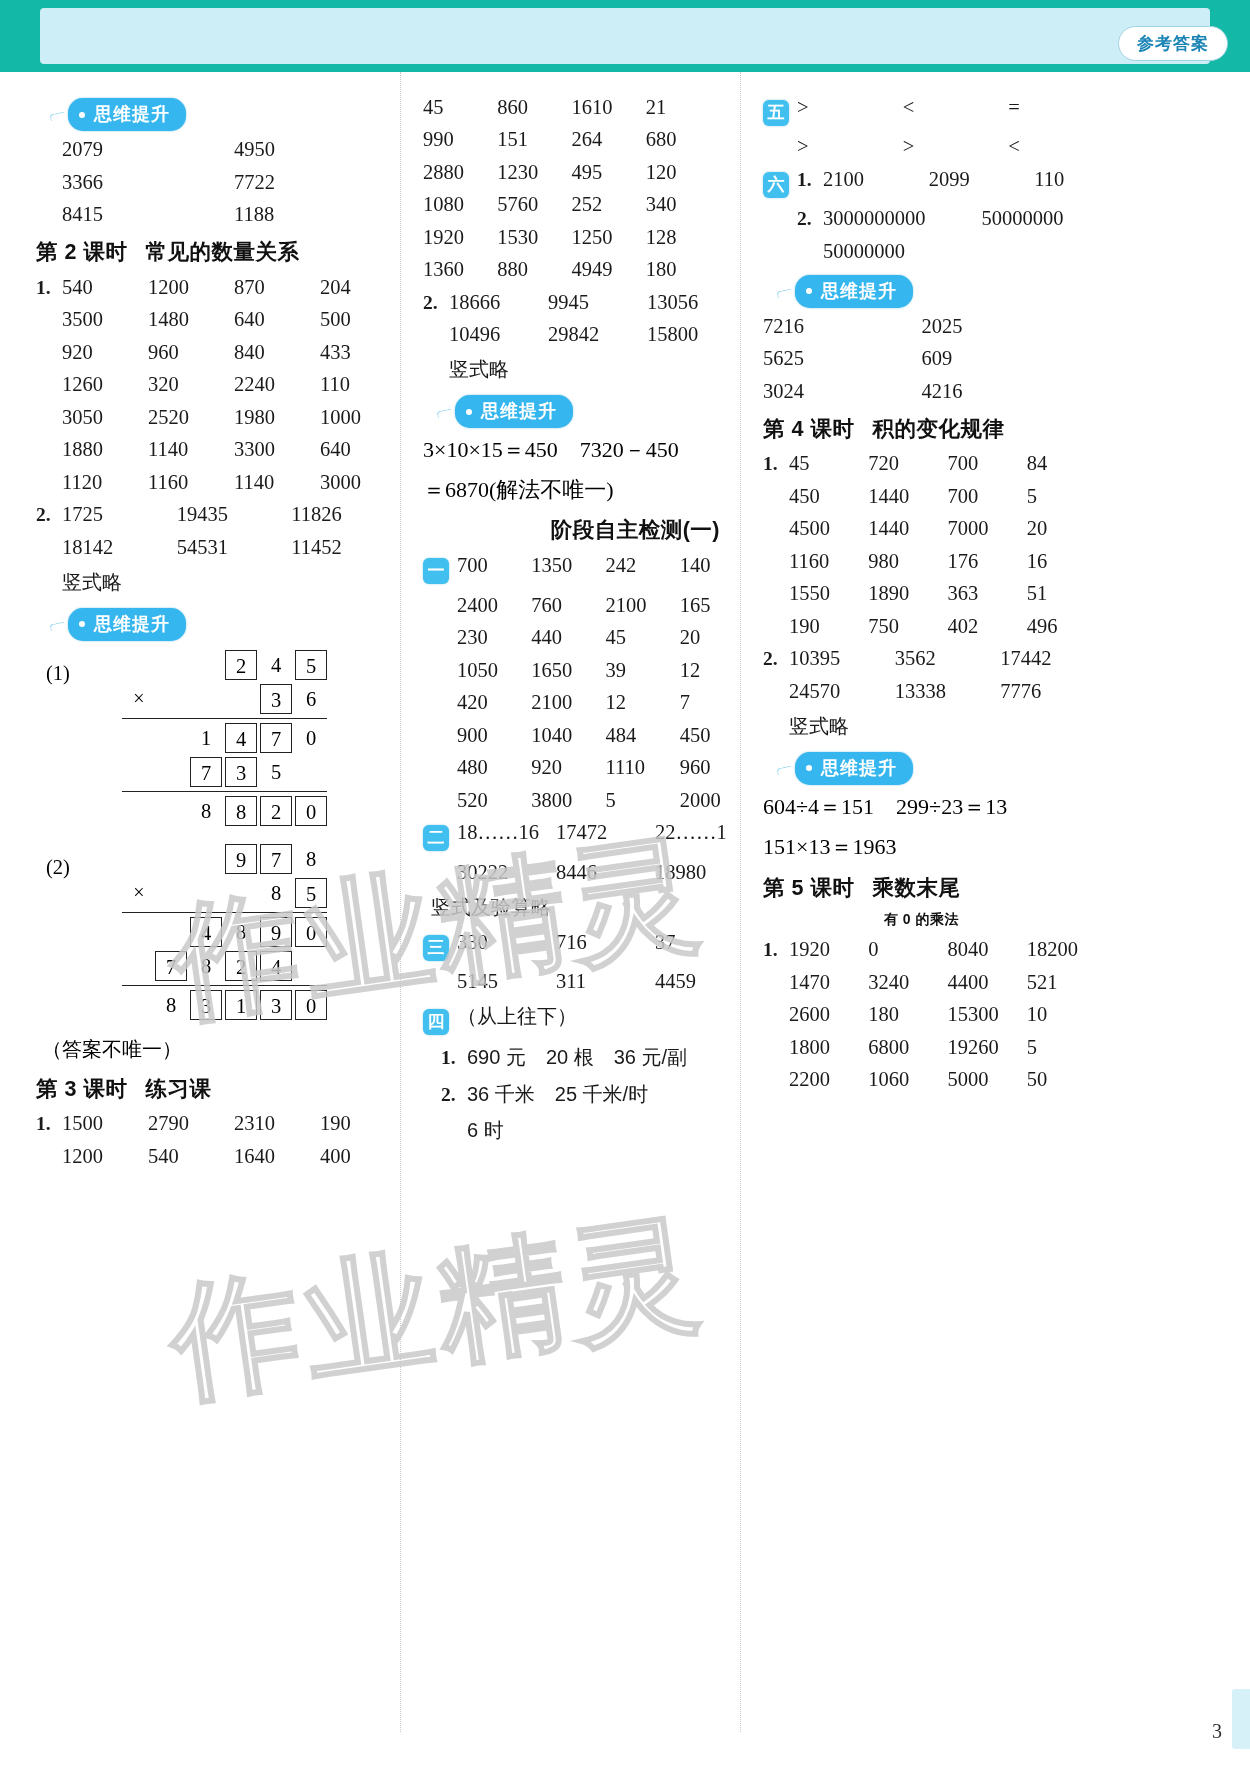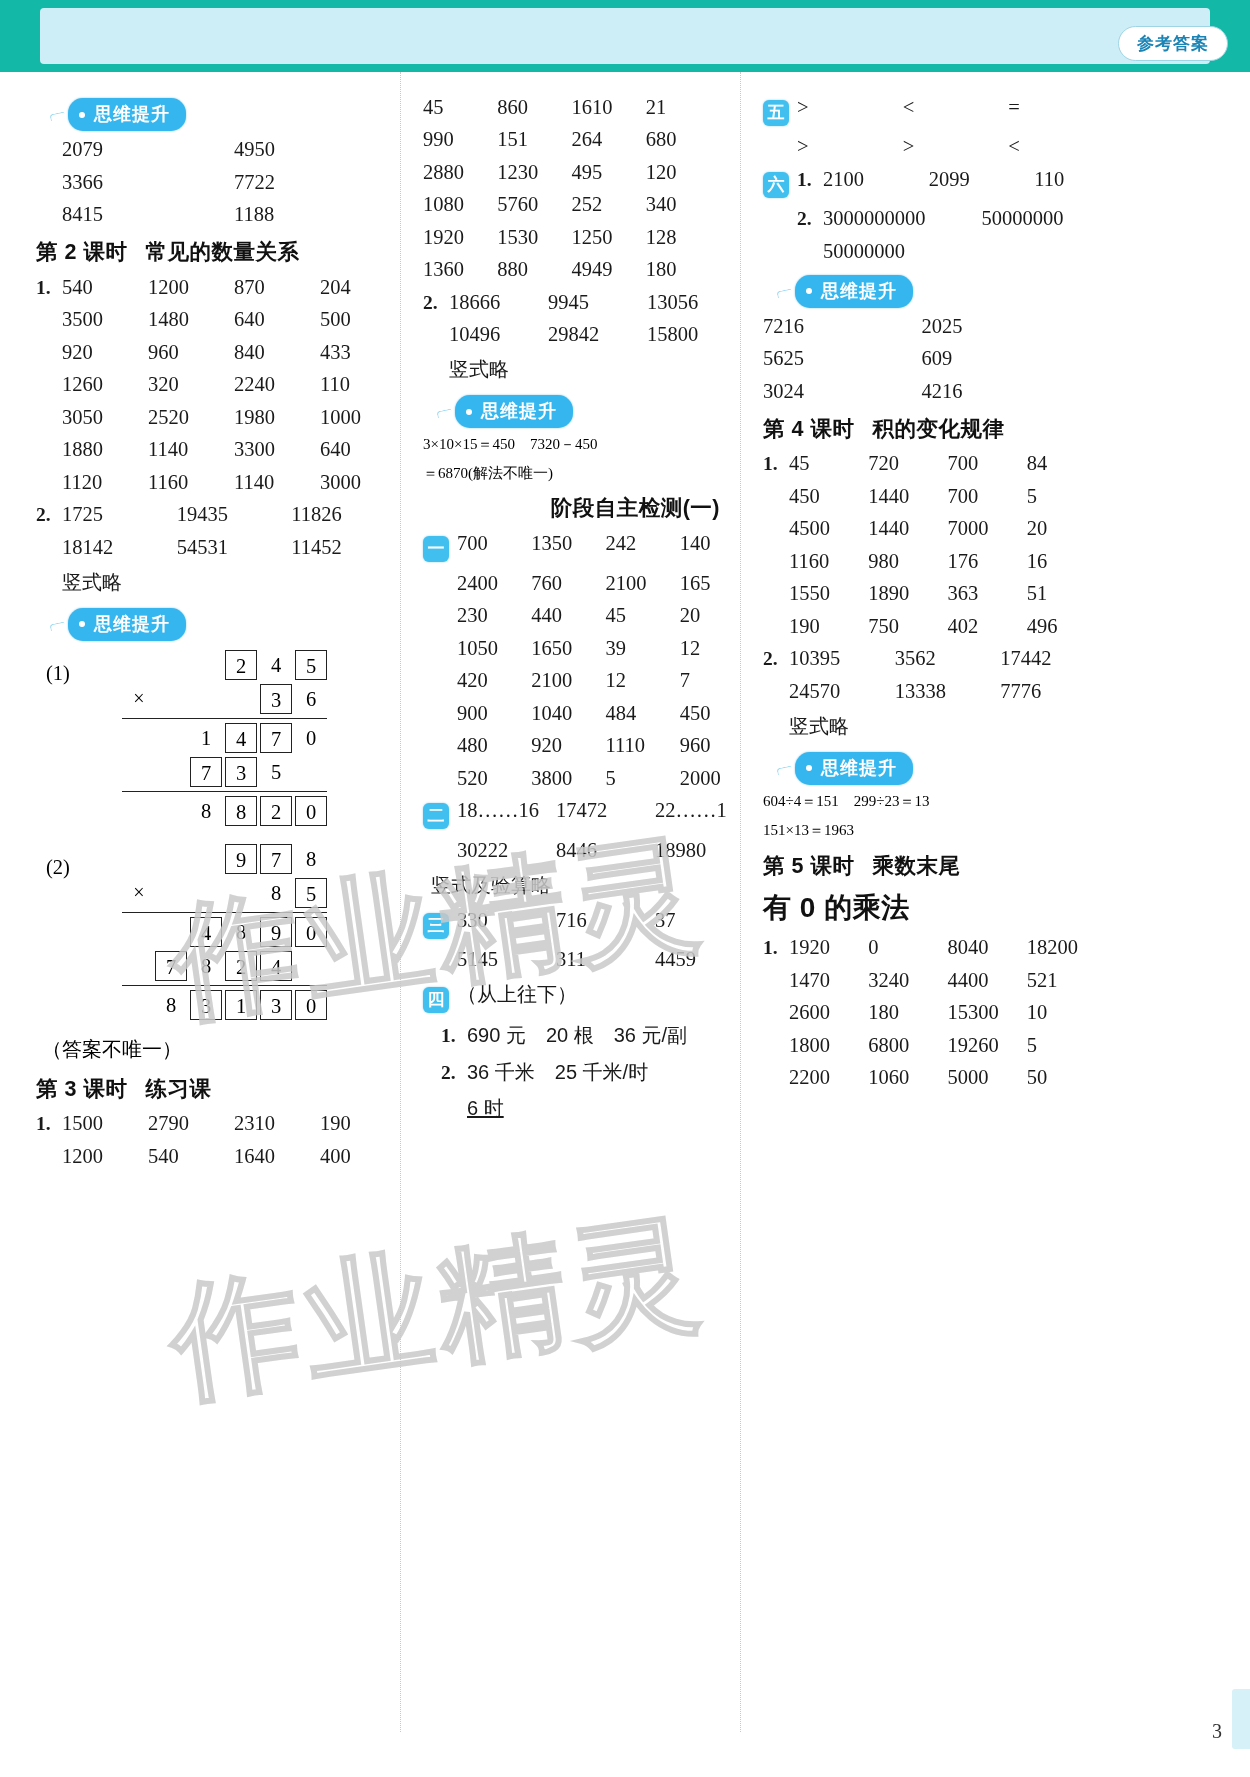--- a/index.html
+++ b/index.html
@@ -41,22 +41,22 @@
   
   .lesson-title{
     font-family:"Liberation Sans",sans-serif;
     font-weight:bold;font-size:21.5px;color:#111;
     text-align:left;margin:11px 0 9px 0;letter-spacing:0.5px;
     white-space:nowrap;
   }
   .lesson-title .sp{display:inline-block;width:18px;}
   .lesson-title2{
     font-family:"Liberation Sans",sans-serif;
-    font-weight:bold;font-size:28px;color:#111;
-    margin:2px 0 9px 0;letter-spacing:0.5px;
+    font-weight:bold;font-size:14px;color:#111;
+    text-align:center;margin:2px 0 9px 0;letter-spacing:0.5px;
   }
   .section-title{
     font-family:"Liberation Sans",sans-serif;
     font-weight:bold;font-size:21.5px;color:#111;
     text-align:right;margin:10px 0 10px 0;letter-spacing:0.5px;
   }
   
   .pill-wrap{margin:12px 0 10px 14px;position:relative;height:30px;}
   .pill{
     display:inline-block;
@@ -84,21 +84,21 @@
   .row{display:flex;align-items:baseline;margin:9.5px 0;}
   .qnum{
     font-family:"Liberation Serif",serif;font-weight:bold;
     font-size:19.5px;width:26px;flex:0 0 26px;text-align:left;
   }
   .qnum.blank{visibility:hidden;}
   .cell{flex:1 1 0;text-align:left;white-space:nowrap;}
   .cell.c2{flex:0 0 50%;}
   .cell.c3{flex:0 0 33.33%;}
   .cell.c4{flex:0 0 25%;}
-  .free{margin:10px 0 10px 26px;font-size:15px;}
+  .free{margin:10px 0 10px 26px;font-size:22px;}
   .free.nopad{margin-left:0;}
   .txtline{font-size:20.5px;margin:10px 0 10px 26px;font-family:"Liberation Serif",serif;}
   .han{font-family:"Liberation Sans",sans-serif;font-size:20px;}
   .kai{font-family:"Liberation Serif",serif;font-size:20px;}
 
   
   .chip{
     display:inline-block;width:26px;height:26px;line-height:26px;
     background:#41c0f0;color:#ffffff;border-radius:6px;
     font-family:"Liberation Sans",sans-serif;font-weight:bold;font-size:17px;
@@ -521,21 +521,21 @@
         <span class="cell kai">（从上往下）</span>
       </div>
       <div class="row" style="margin-left:18px;">
         <span class="qnum">1.</span>
         <span class="cell han">690 元　20 根　36 元/副</span>
       </div>
       <div class="row" style="margin-left:18px;">
         <span class="qnum">2.</span>
         <span class="cell han">36 千米　25 千米/时</span>
       </div>
-      <div class="row" style="margin-left:18px;text-decoration:underline;">
+      <div class="row" style="margin-left:18px;">
         <span class="qnum"></span>
         <span class="cell han">6 时</span>
       </div>
     </div>
   </div>
 
   <div class="col" id="col3">
 
     <div class="rows">
       <div class="rowchip">

